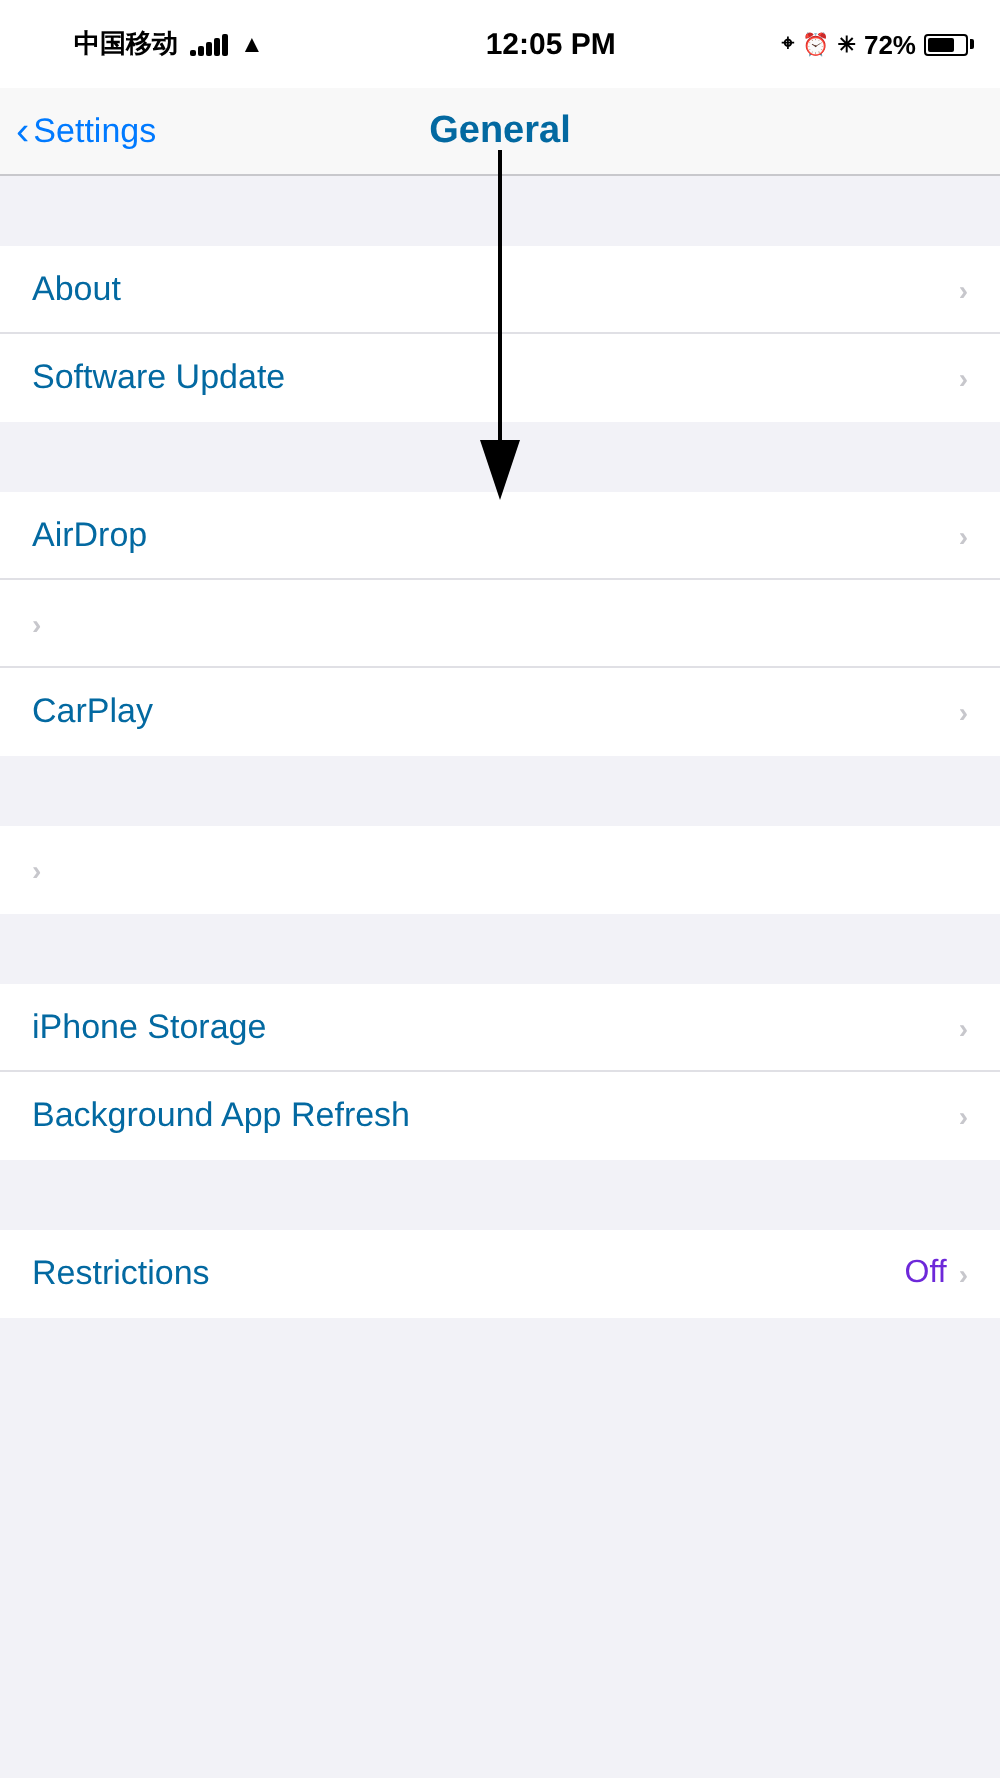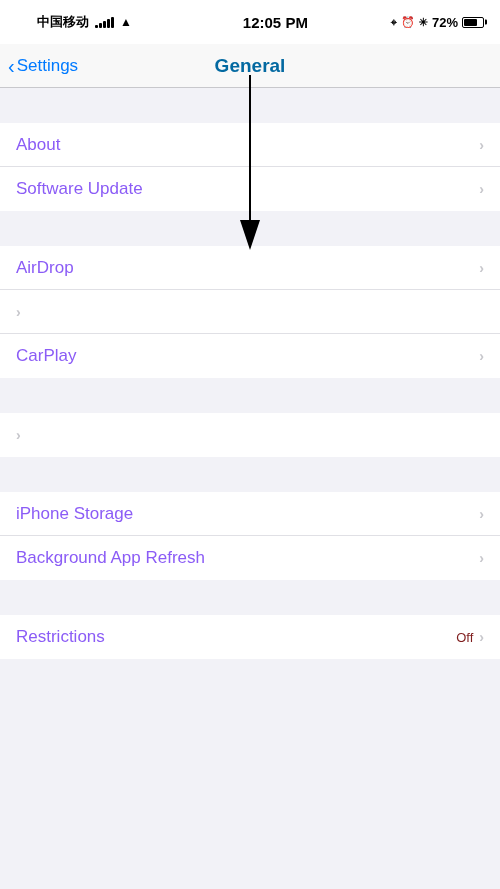--- a/index.html
+++ b/index.html
@@ -153,33 +153,33 @@
 
     .row-left {
       display: flex;
       align-items: center;
       gap: 12px;
       flex: 1;
     }
 
     .row-label {
       font-size: 17px;
-      color: #8b5cf6;
+      color: #0369a1;
     }
 
     .row-right {
       display: flex;
       align-items: center;
       gap: 6px;
       color: #8e8e93;
     }
 
     .row-value {
-      font-size: 13px;
-      color: #7f1d1d;
+      font-size: 16px;
+      color: #6d28d9;
     }
 
     .chevron {
       font-size: 14px;
       color: #c7c7cc;
       font-weight: 600;
     }
 
     
     .arrow-annotation {

